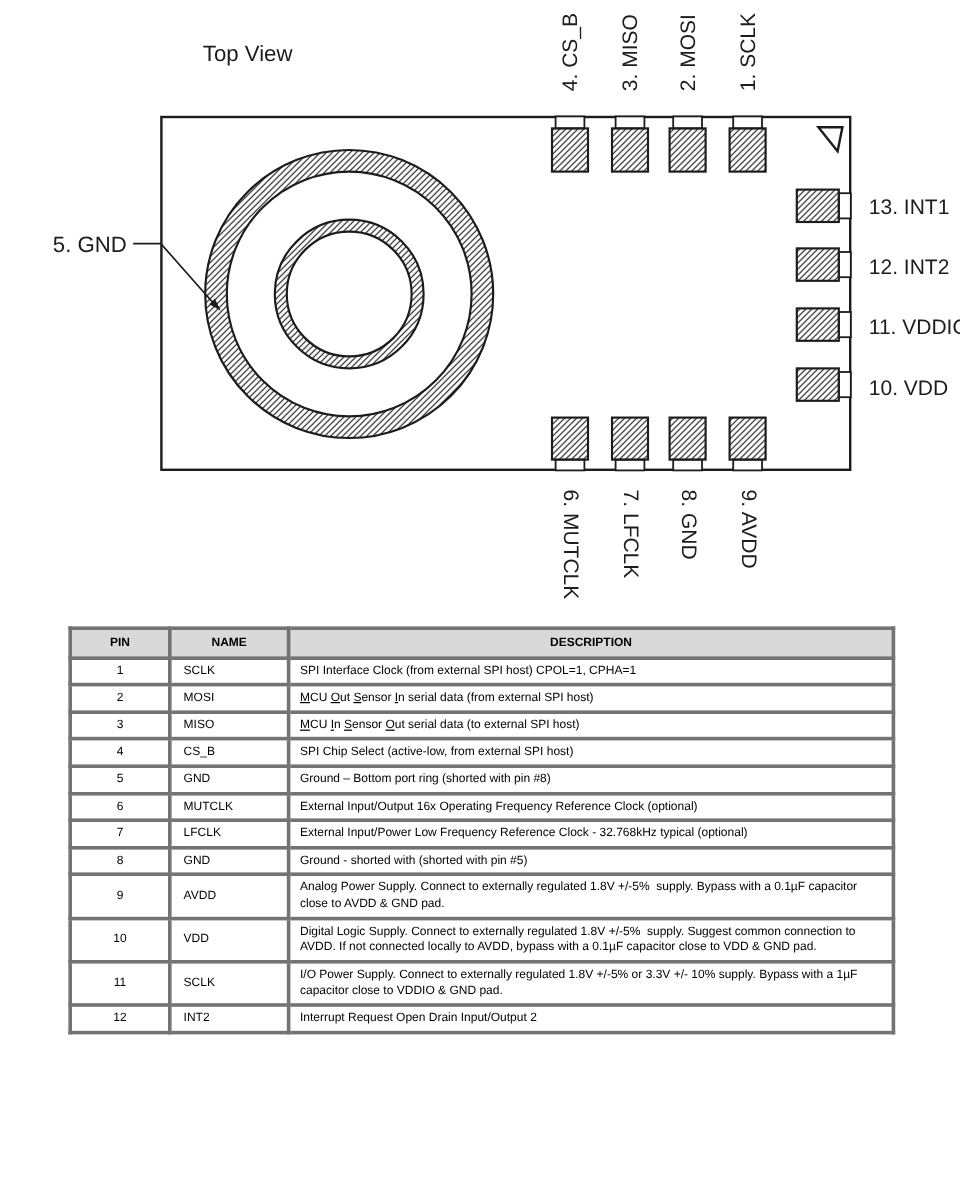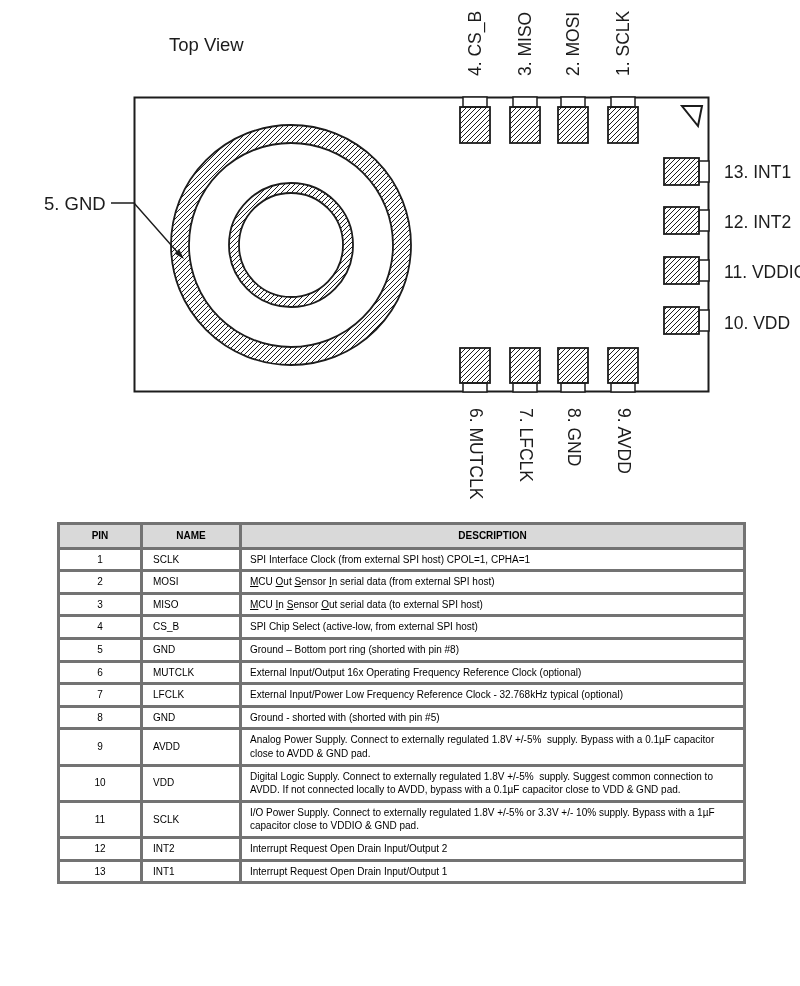--- a/index.html
+++ b/index.html
@@ -191,21 +191,16 @@
         <tr>
       <td class="c">11</td>
       <td class="name">SCLK</td>
       <td class="desc">I/O Power Supply. Connect to externally regulated 1.8V +/-5% or 3.3V +/- 10% supply. Bypass with a 1µF capacitor close to VDDIO &amp; GND pad.</td>
     </tr>
         <tr>
       <td class="c">12</td>
       <td class="name">INT2</td>
       <td class="desc">Interrupt Request Open Drain Input/Output 2</td>
     </tr>
-        <tr>
-      <td class="c">13</td>
-      <td class="name">INT1</td>
-      <td class="desc">Interrupt Request Open Drain Input/Output 1</td>
-    </tr>
       </tbody>
   </table>
 
 </div>
 
 </body></html>

